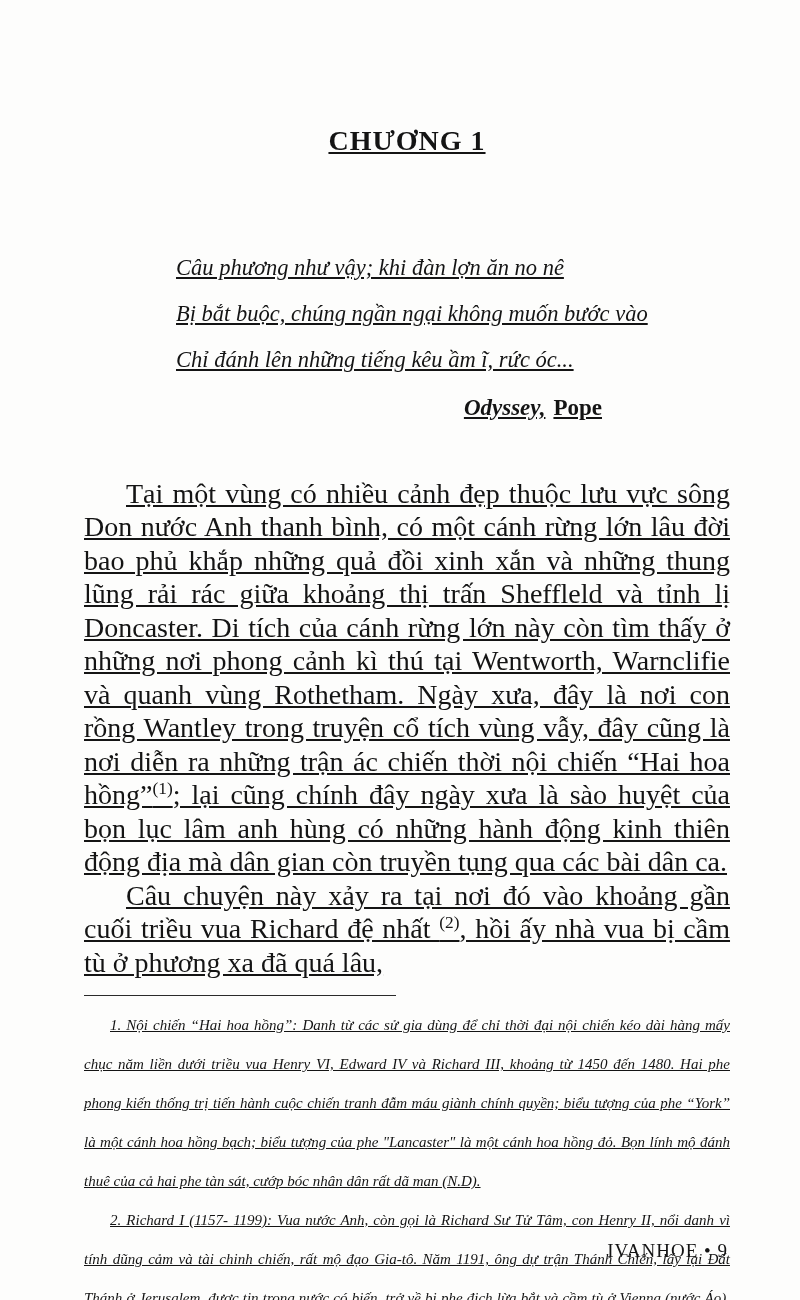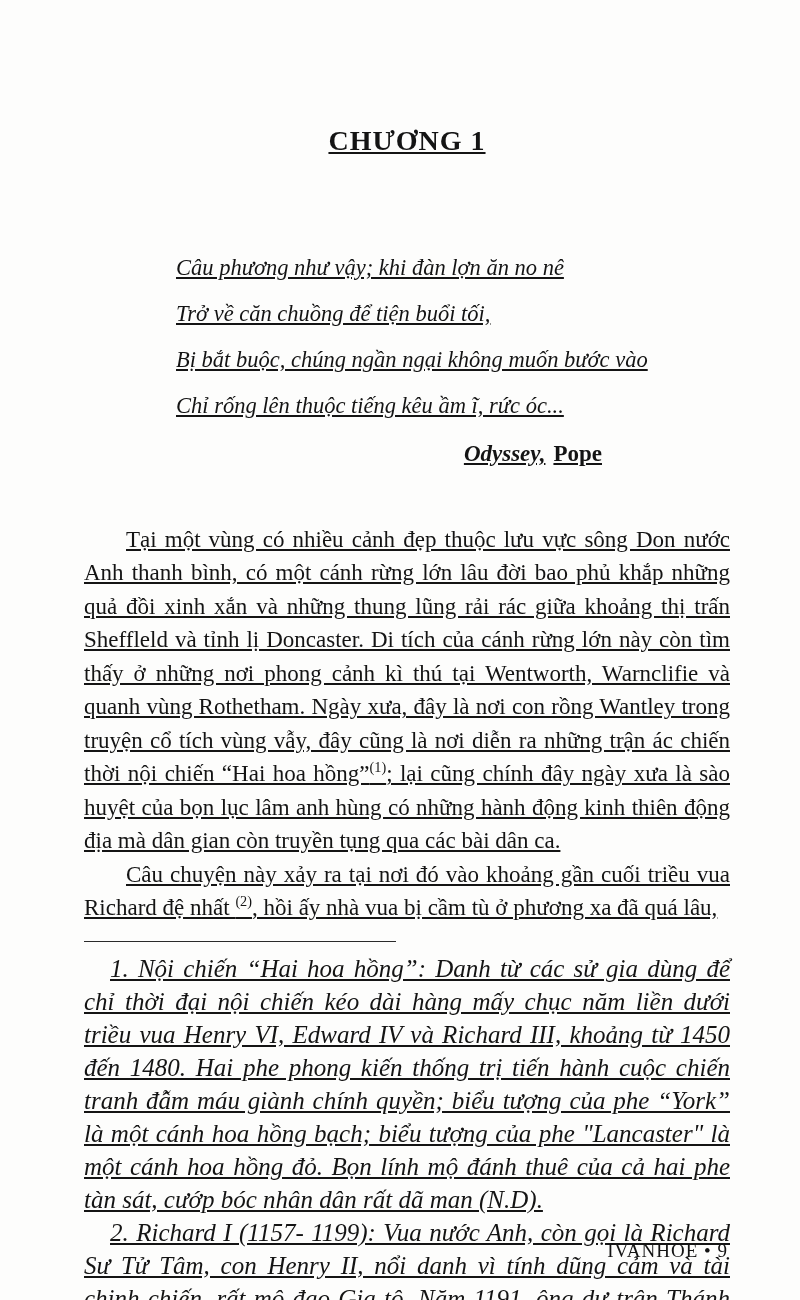--- a/index.html
+++ b/index.html
@@ -45,21 +45,21 @@
     font-weight: bold;
   }
   .attr-title {
     font-style: italic;
   }
   .attr-author {
     margin-left: 8px;
   }
   .body-text {
     margin-top: 56px;
-    font-size: 23px;
+    font-size: 28px;
     line-height: 33.5px;
     text-align: justify;
   }
   .body-paragraph {
     margin: 0;
     text-indent: 42px;
   }
   .body-paragraph + .body-paragraph {
     margin-top: 0px;
   }
@@ -72,22 +72,22 @@
   }
   .footnote-divider {
     width: 312px;
     border: none;
     border-top: 1.5px solid #2a2a2a;
     margin: 0 0 10px 0;
   }
   .footnote {
     margin: 0;
     font-style: italic;
-    font-size: 25px;
-    line-height: 33px;
+    font-size: 15px;
+    line-height: 39px;
     text-align: justify;
     text-indent: 26px;
   }
   .page-footer {
     position: absolute;
     right: 72px;
     bottom: 38px;
     font-size: 19px;
     letter-spacing: 1px;
     font-variant: small-caps;
@@ -95,23 +95,22 @@
 </style>
 </head>
 <body>
 
 <div class="page">
 
   <h1 class="chapter-title">CHƯƠNG 1</h1>
 
   <div class="epigraph">
     <div class="epigraph-line">Câu phương như vậy; khi đàn lợn ăn no nê</div>
-    <div class="epigraph-line">Trở về căn chuồng để tiện buổi tối,</div>
     <div class="epigraph-line">Bị bắt buộc, chúng ngần ngại không muốn bước vào</div>
-    <div class="epigraph-line">Chỉ rống lên thuộc tiếng kêu ầm ĩ, rức óc...</div>
+    <div class="epigraph-line">Chỉ đánh lên những tiếng kêu ầm ĩ, rức óc...</div>
   </div>
 
   <div class="epigraph-attribution">
     <span class="attr-title">Odyssey,</span><span class="attr-author">Pope</span>
   </div>
 
   <div class="body-text">
     <p class="body-paragraph"><span>Tại một vùng có nhiều cảnh đẹp thuộc lưu vực sông Don nước Anh thanh bình, có một cánh rừng lớn lâu đời bao phủ khắp những quả đồi xinh xắn và những thung lũng rải rác giữa khoảng thị trấn Sheffleld và tỉnh lị Doncaster. Di tích của cánh rừng lớn này còn tìm thấy ở những nơi phong cảnh kì thú tại Wentworth, Warnclifie và quanh vùng Rothetham. Ngày xưa, đây là nơi con rồng Wantley trong truyện cổ tích vùng vẫy, đây cũng là nơi diễn ra những trận ác chiến thời nội chiến “Hai hoa hồng”</span><sup>(1)</sup><span>; lại cũng chính đây ngày xưa là sào huyệt của bọn lục lâm anh hùng có những hành động kinh thiên động địa mà dân gian còn truyền tụng qua các bài dân ca.</span></p>
     <p class="body-paragraph"><span>Câu chuyện này xảy ra tại nơi đó vào khoảng gần cuối triều vua Richard đệ nhất </span><sup>(2)</sup><span>, hồi ấy nhà vua bị cầm tù ở phương xa đã quá lâu,</span></p>
   </div>

